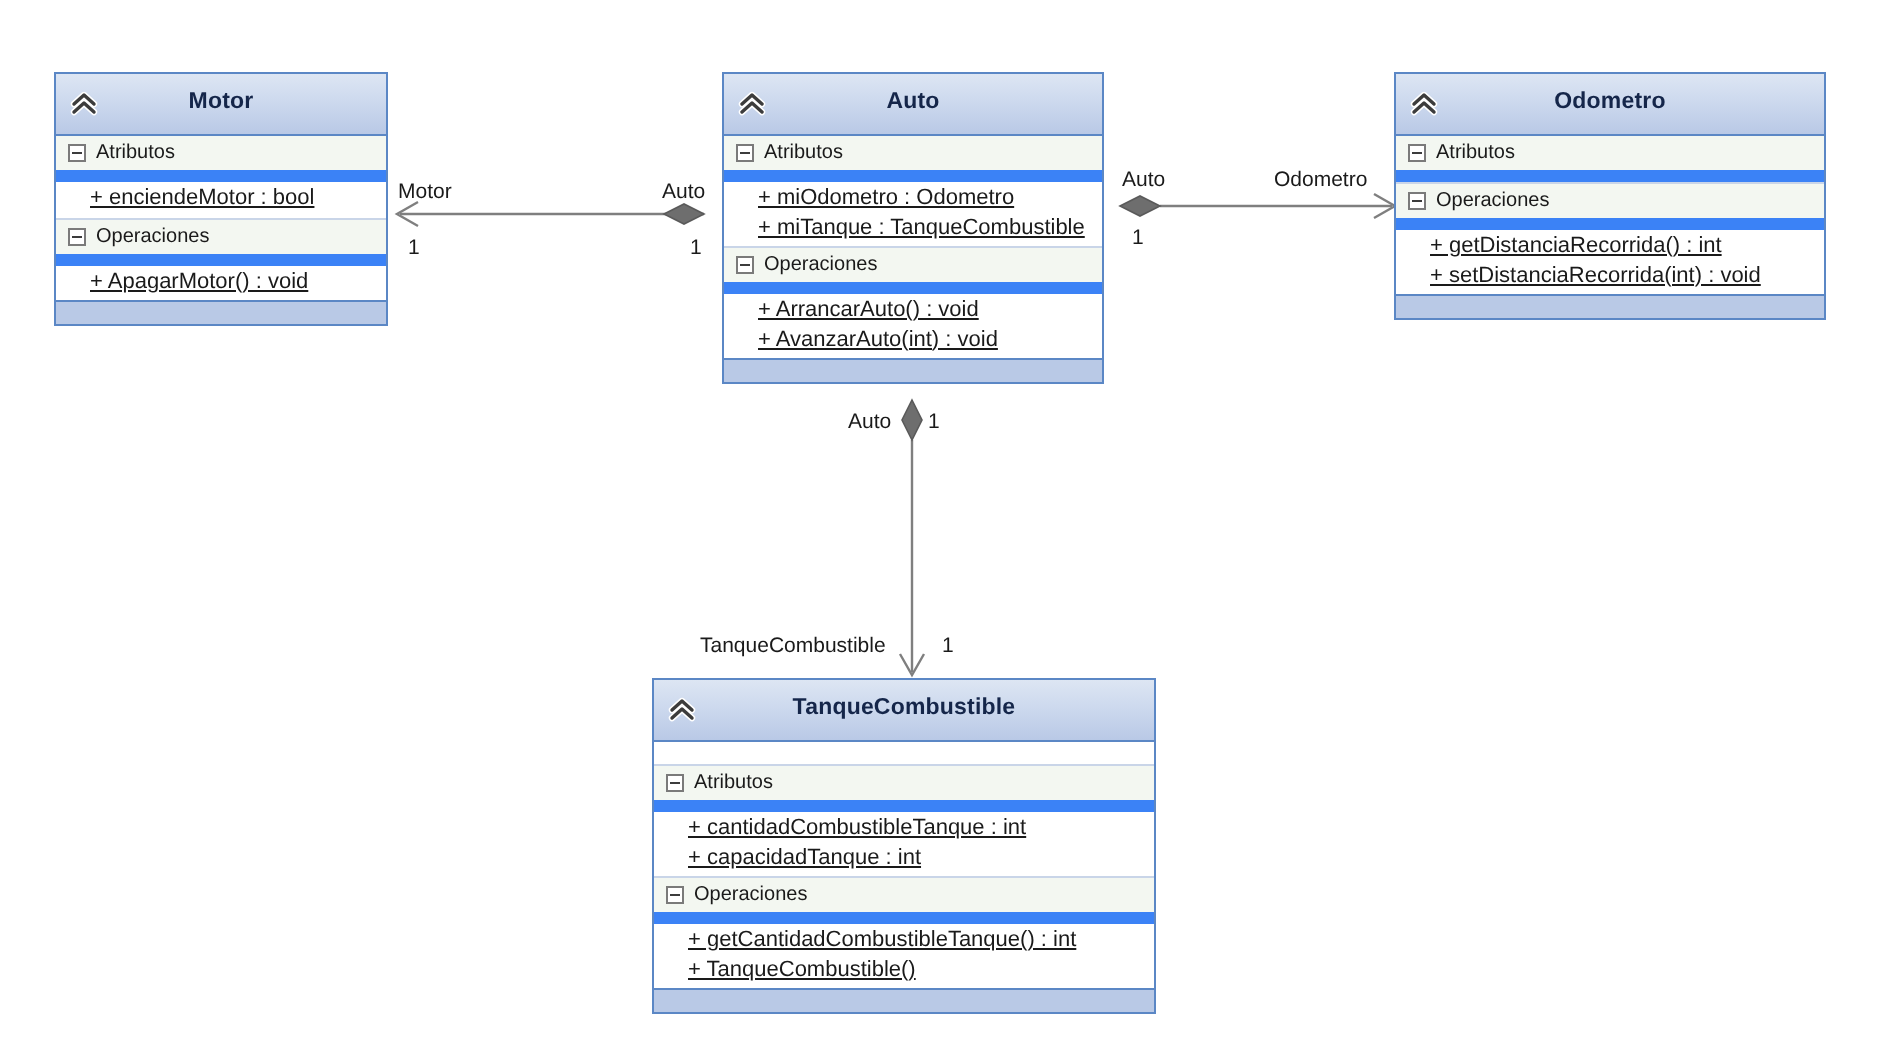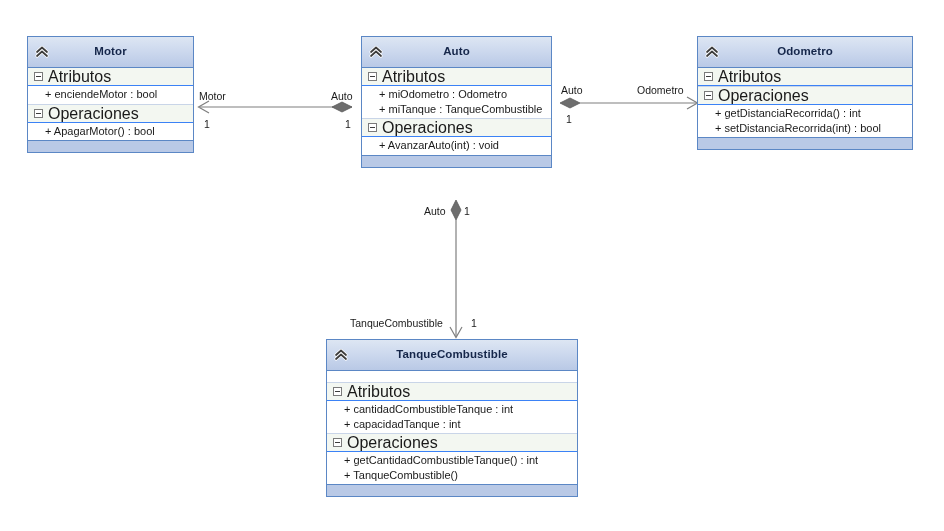--- a/index.html
+++ b/index.html
@@ -58,22 +58,22 @@
     background: #ffffff;
   }
   .section-head {
     display: flex;
     align-items: center;
     gap: 5px;
     height: 17px;
     padding-left: 6px;
     background: #f3f7f1;
     border-top: 1px solid #c9d5e8;
-    border-bottom: 1px solid #3b82f6;
-    font-size: 16px;
+    border-bottom: 6px solid #3b82f6;
+    font-size: 10px;
     color: #1a1a1a;
   }
   .section-head:first-child { border-top: none; }
   .section-label { line-height: 1; position: relative; top: 0.5px; }
 
   .minus-box {
     width: 9px; height: 9px;
     box-sizing: border-box;
     border: 1px solid #7a7a7a;
     background: #ffffff;
@@ -88,20 +88,21 @@
     background: #3c3c3c;
   }
 
   .member-list { padding: 1px 0 2px 0; }
   .member {
     font-size: 11px;
     color: #1a1a1a;
     line-height: 14.5px;
     padding-left: 17px;
     white-space: nowrap;
+    text-decoration: underline;
   }
 
   .uml-footer {
     height: 11px;
     background: #b9c9e6;
     border-top: 1px solid #5b87c5;
   }
 
   
   .conn-label {
@@ -178,21 +179,21 @@
         <span class="section-label">Atributos</span>
       </div>
       <div class="member-list">
         <div class="member">+ enciendeMotor : bool</div>
       </div>
       <div class="section-head">
         <span class="minus-box"></span>
         <span class="section-label">Operaciones</span>
       </div>
       <div class="member-list">
-        <div class="member">+ ApagarMotor() : bool</div>
+        <div class="member">+ ApagarMotor() : void</div>
       </div>
     </div>
     <div class="uml-footer"></div>
   </div>
 
   <div class="uml-class" style="left:361px; top:36px; width:191px;">
     <div class="uml-header">
       <span class="collapse-chevrons">
         <svg viewBox="0 0 16 16" width="16" height="16">
           <polyline points="3,8 8,3.5 13,8" fill="none" stroke="#ffffff" stroke-width="3.2" stroke-linecap="round" stroke-linejoin="round"></polyline>
@@ -210,20 +211,21 @@
       </div>
       <div class="member-list">
         <div class="member">+ miOdometro : Odometro</div>
         <div class="member">+ miTanque : TanqueCombustible</div>
       </div>
       <div class="section-head">
         <span class="minus-box"></span>
         <span class="section-label">Operaciones</span>
       </div>
       <div class="member-list">
+        <div class="member">+ ArrancarAuto() : void</div>
         <div class="member">+ AvanzarAuto(int) : void</div>
       </div>
     </div>
     <div class="uml-footer"></div>
   </div>
 
   <div class="uml-class" style="left:697px; top:36px; width:216px;">
     <div class="uml-header">
       <span class="collapse-chevrons">
         <svg viewBox="0 0 16 16" width="16" height="16">
@@ -239,21 +241,21 @@
       <div class="section-head">
         <span class="minus-box"></span>
         <span class="section-label">Atributos</span>
       </div>
       <div class="section-head">
         <span class="minus-box"></span>
         <span class="section-label">Operaciones</span>
       </div>
       <div class="member-list">
         <div class="member">+ getDistanciaRecorrida() : int</div>
-        <div class="member">+ setDistanciaRecorrida(int) : bool</div>
+        <div class="member">+ setDistanciaRecorrida(int) : void</div>
       </div>
     </div>
     <div class="uml-footer"></div>
   </div>
 
   <div class="uml-class" style="left:326px; top:339px; width:252px;">
     <div class="uml-header">
       <span class="collapse-chevrons">
         <svg viewBox="0 0 16 16" width="16" height="16">
           <polyline points="3,8 8,3.5 13,8" fill="none" stroke="#ffffff" stroke-width="3.2" stroke-linecap="round" stroke-linejoin="round"></polyline>

